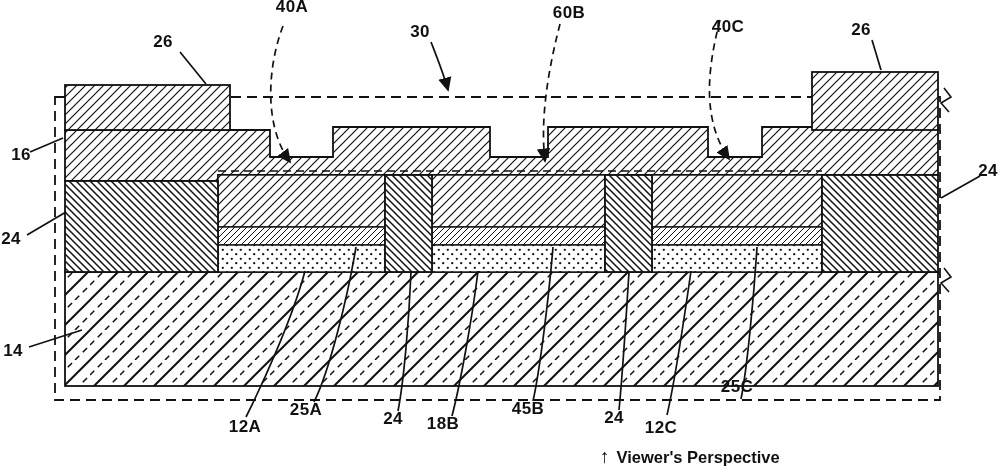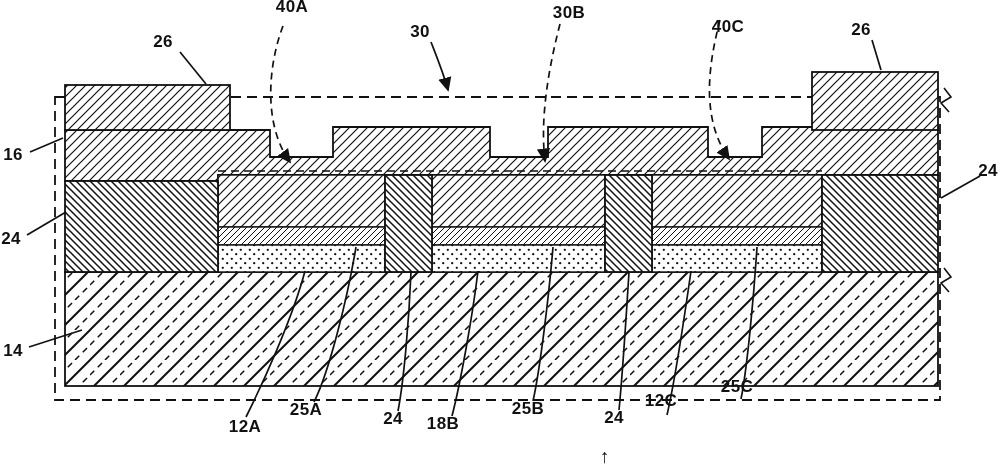--- a/index.html
+++ b/index.html
@@ -114,33 +114,34 @@
       <path d="M533,401 C540,370 549,295 553,247"></path>
       <path d="M619,410 C622,380 626,320 629,272"></path>
       <path d="M667,415 C674,385 684,320 691,271"></path>
       <path d="M741,399 C747,370 754,295 757,247"></path>
     </g>
   </svg>
 
   <div class="lbl" style="left:163px;top:42px">26</div>
   <div class="lbl" style="left:292px;top:7px">40A</div>
   <div class="lbl" style="left:420px;top:32px">30</div>
-  <div class="lbl" style="left:569px;top:13px">30B</div>
+  <div class="lbl" style="left:569px;top:13px">60B</div>
   <div class="lbl" style="left:728px;top:27px">40C</div>
   <div class="lbl" style="left:861px;top:30px">26</div>
-  <div class="lbl" style="left:13px;top:155px">16</div>
+  <div class="lbl" style="left:21px;top:155px">16</div>
   <div class="lbl" style="left:11px;top:239px">24</div>
   <div class="lbl" style="left:13px;top:351px">14</div>
   <div class="lbl" style="left:988px;top:171px">24</div>
   <div class="lbl" style="left:245px;top:427px">12A</div>
   <div class="lbl" style="left:306px;top:410px">25A</div>
   <div class="lbl" style="left:393px;top:419px">24</div>
   <div class="lbl" style="left:443px;top:424px">18B</div>
-  <div class="lbl" style="left:528px;top:409px">25B</div>
+  <div class="lbl" style="left:528px;top:409px">45B</div>
   <div class="lbl" style="left:614px;top:418px">24</div>
-  <div class="lbl" style="left:661px;top:401px">12C</div>
+  <div class="lbl" style="left:661px;top:428px">12C</div>
   <div class="lbl" style="left:737px;top:387px">25C</div>
 
   <div class="caption">
     <span class="cap-arrow">↑</span>
+    <span>Viewer's Perspective</span>
   </div>
 
 </div>
 
 </body></html>

